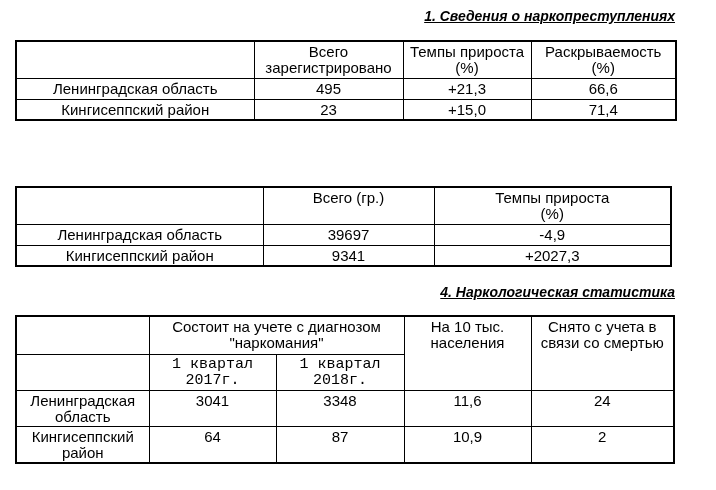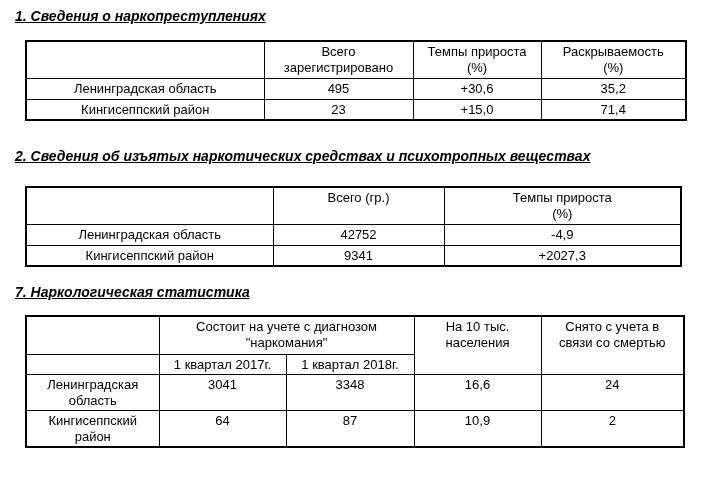--- a/index.html
+++ b/index.html
@@ -9,57 +9,57 @@
     height: 490px;
     background: #ffffff;
     color: #000000;
     font-family: "Liberation Sans", sans-serif;
     overflow: hidden;
   }
   .title {
     position: absolute;
     left: 15px;
     width: 660px;
-    text-align: left;
+    text-align: right;
     font-size: 14px;
     font-weight: bold;
     font-style: italic;
     line-height: 17px;
   }
   .title span { text-decoration: underline; }
   #title-1 { top: 8px; }
   #title-2 { top: 148px; }
   #title-3 { top: 284px; }
 
   table.doc {
     position: absolute;
-    left: 25px;
+    left: 15px;
     border-collapse: collapse;
     table-layout: fixed;
     border: 2px solid #000000;
-    font-size: 13px;
+    font-size: 15px;
   }
   #table-1 { top: 40px; }
   #table-2 { top: 186px; }
   #table-3 { top: 315px; }
 
   table.doc td {
     border: 1px solid #000000;
     text-align: center;
     vertical-align: top;
     padding: 2px 3px 1px 3px;
     line-height: 16px;
     white-space: pre-line;
     overflow: hidden;
     font-weight: normal;
   }
   tr.hdr   { height: 37px; }
   tr.row   { height: 21px; }
   #table-3 tr.hdr1 { height: 38px; }
-  #table-3 tr.hdr2 { height: 20px; }
+  #table-3 tr.hdr2 { height: 20px; font-family: Liberation Mono, monospace; }
   #table-3 tr.row1 { height: 32px; }
   #table-3 tr.row2 { height: 35px; }
 </style>
 </head>
 <body>
 
 <div class="page">
 
   <div class="title" id="title-1">
     <span>1. Сведения о наркопреступлениях</span>
@@ -78,64 +78,61 @@
       <td>Всего
 зарегистрировано</td>
       <td>Темпы прироста
 (%)</td>
       <td>Раскрываемость
 (%)</td>
     </tr>
     <tr class="row">
       <td>Ленинградская область</td>
       <td>495</td>
-      <td>+30,6</td>
-      <td>35,2</td>
+      <td>+21,3</td>
+      <td>66,6</td>
     </tr>
     <tr class="row">
       <td>Кингисеппский район</td>
       <td>23</td>
       <td>+15,0</td>
       <td>71,4</td>
     </tr>
   </tbody>
     </table>
 
-  <div class="title" id="title-2">
-    <span>2. Сведения об изъятых наркотических средствах и психотропных веществах</span>
-  </div>
 
   <table class="doc" id="table-2">
     <colgroup>
       <col style="width:247px">
         <col style="width:171px">
         <col style="width:237px">
     </colgroup>
     <tbody>
         <tr class="hdr">
       <td></td>
       <td>Всего (гр.)</td>
       <td>Темпы прироста
 (%)</td>
     </tr>
     <tr class="row">
       <td>Ленинградская область</td>
-      <td>42752</td>
+      <td>39697</td>
       <td>-4,9</td>
     </tr>
     <tr class="row">
       <td>Кингисеппский район</td>
       <td>9341</td>
       <td>+2027,3</td>
     </tr>
   </tbody>
     </table>
 
   <div class="title" id="title-3">
-    <span>7. Наркологическая статистика</span>
+    <span>4. Наркологическая статистика</span>
   </div>
 
   <table class="doc" id="table-3">
     <colgroup>
       <col style="width:133px">
         <col style="width:127px">
         <col style="width:128px">
         <col style="width:127px">
         <col style="width:143px">
     </colgroup>
@@ -151,21 +148,21 @@
     </tr>
     <tr class="hdr2">
       <td></td>
       <td>1 квартал 2017г.</td>
       <td>1 квартал 2018г.</td>
     </tr>
     <tr class="row1">
       <td>Ленинградская область</td>
       <td>3041</td>
       <td>3348</td>
-      <td>16,6</td>
+      <td>11,6</td>
       <td>24</td>
     </tr>
     <tr class="row2">
       <td>Кингисеппский район</td>
       <td>64</td>
       <td>87</td>
       <td>10,9</td>
       <td>2</td>
     </tr>
   </tbody>

